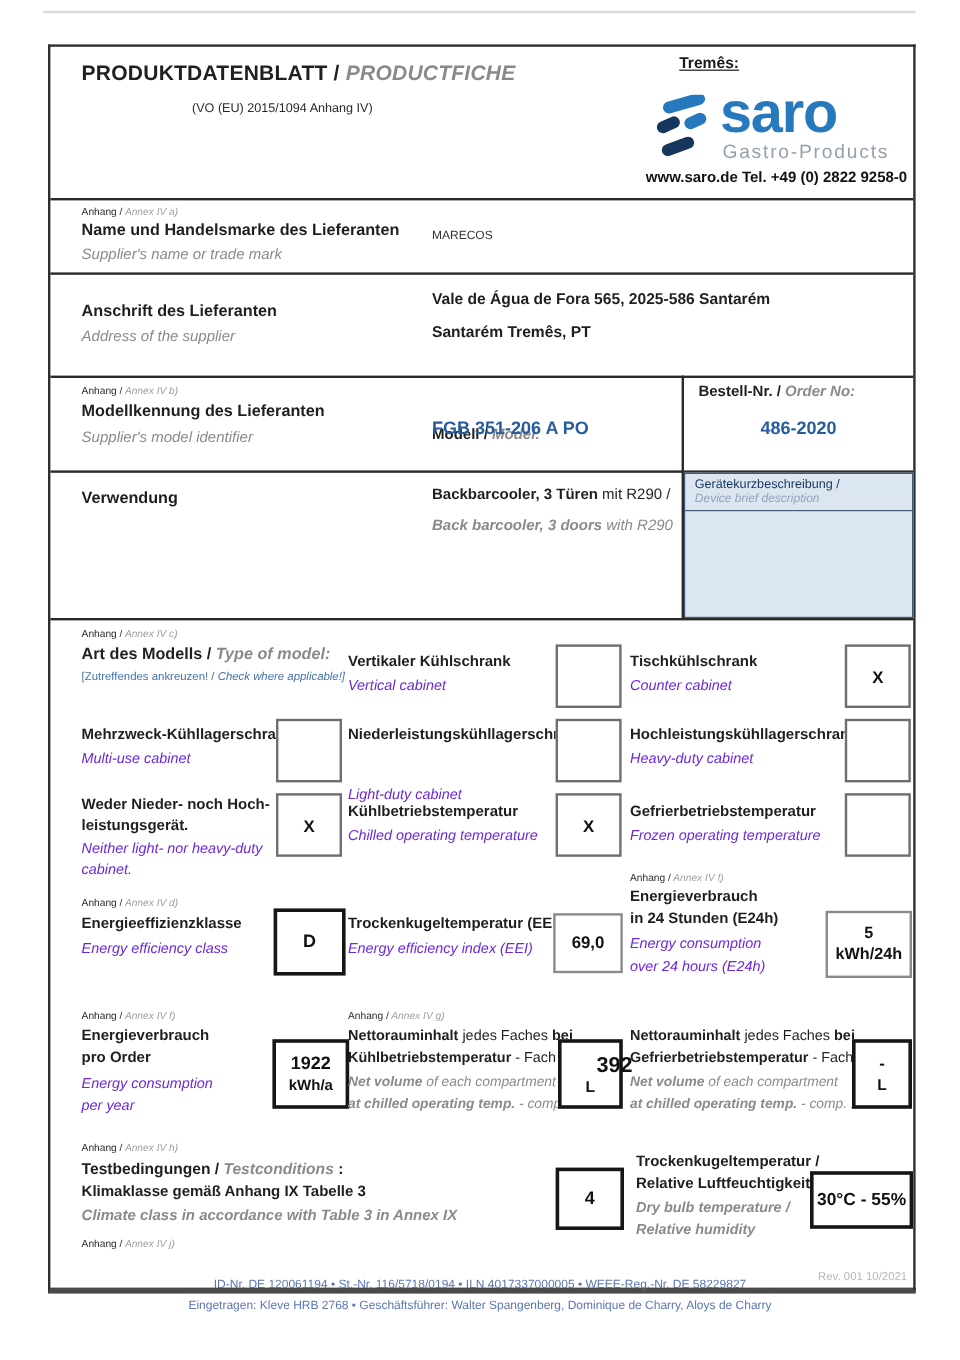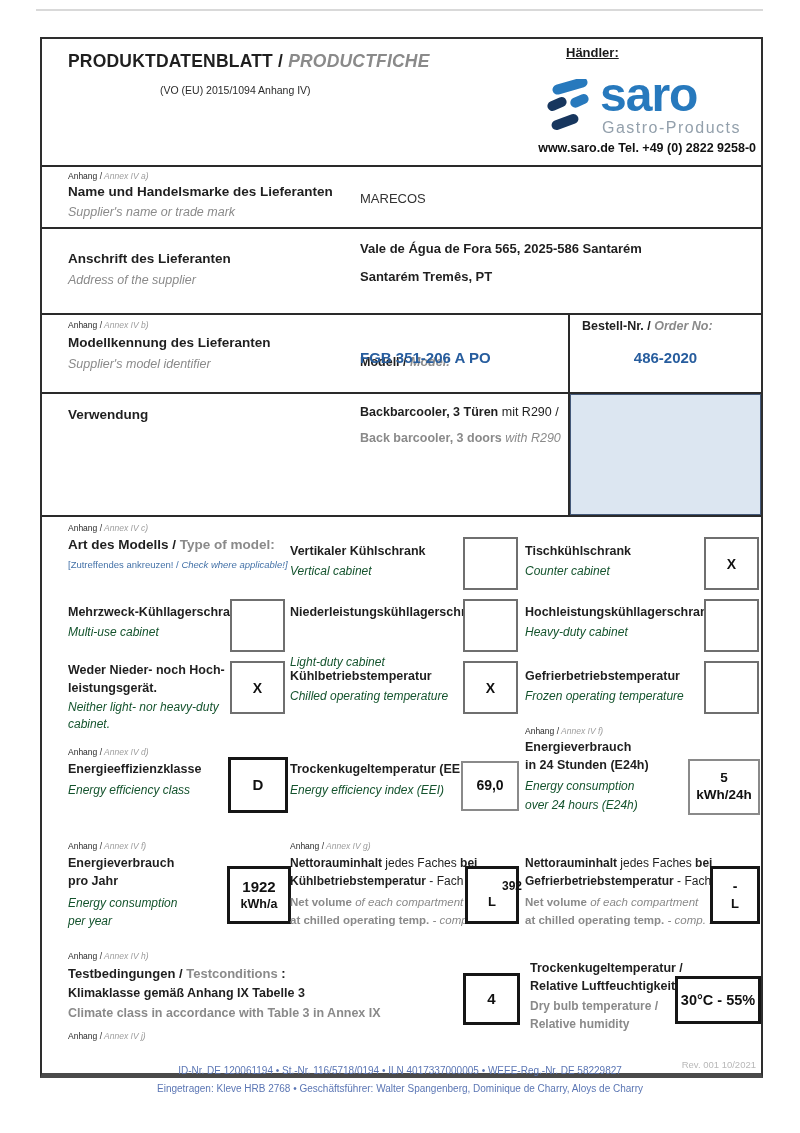--- a/index.html
+++ b/index.html
@@ -15,27 +15,27 @@
   }
   .hline{position:absolute;left:0;width:719px;height:2px;background:#2a2a2a;}
   .vline{position:absolute;width:2px;background:#2a2a2a;}
   
   .t-title{font-size:17.5px;font-weight:bold;letter-spacing:.2px;}
   .t-title .it{color:#8a8a8a;font-style:italic;}
   .t-sub{font-size:10.5px;color:#2a2a2a;}
   .de{font-size:13.5px;font-weight:bold;color:#1f1f1f;}
   .de2{font-size:12.5px;font-weight:bold;color:#1f1f1f;}
   .en{font-size:12.5px;font-style:italic;color:#8a8a8a;}
-  .en2{font-size:12px;font-style:italic;color:#14532d;}
-  .gb{color:#8a8a8a;font-weight:bold;}
+  .en2{font-size:12px;font-style:italic;color:#6d28d9;}
+  .gb{font-style:italic;color:#8a8a8a;font-weight:bold;}
   .gi{font-style:italic;color:#8a8a8a;}
   .an{font-size:8.5px;}
   .an1{color:#2a2a2a;}
   .an2{color:#9d9d9d;font-style:italic;}
-  .val{font-size:13px;color:#333;}
+  .val{font-size:10px;color:#333;}
   .bval{font-size:13px;font-weight:bold;color:#1f1f1f;line-height:28px;}
   .blue-val{font-size:15px;font-weight:bold;color:#275d9e;}
   .note{font-size:9.5px;color:#4472a8;}
   .cb{
     position:absolute;width:55px;height:53px;box-sizing:border-box;
     border:2px solid #6f6f6f;background:#fff;display:flex;align-items:center;justify-content:center;
     font-weight:bold;font-size:14px;color:#111;
   }
   .vbox{
     position:absolute;box-sizing:border-box;border:3px solid #161616;background:#fff;
@@ -63,21 +63,21 @@
 
 <div class="topline"></div>
 
 <div class="sheet">
 
   <div class="abs t-title" style="left:26px;top:12px;">
     <span>PRODUKTDATENBLATT /</span><span class="it"> PRODUCTFICHE</span>
   </div>
   <div class="abs t-sub" style="left:118px;top:45px;">(VO (EU) 2015/1094 Anhang IV)</div>
 
-  <div class="abs haendler" style="left:524px;top:6px;">Händler:</div>
+  <div class="abs haendler" style="left:524px;top:6px;">Tremês:</div>
 
   <svg class="abs" style="left:504px;top:40px;" width="44" height="56" viewBox="0 0 44 56">
     <rect x="6" y="2" width="36" height="10" rx="5" fill="#2779bd" transform="rotate(-16 24 7)"></rect>
     <rect x="1" y="20" width="20" height="10" rx="5" fill="#17365e" transform="rotate(-24 11 25)"></rect>
     <rect x="24" y="17" width="19" height="10" rx="5" fill="#2779bd" transform="rotate(-24 33 22)"></rect>
     <rect x="5" y="38" width="28" height="10" rx="5" fill="#17365e" transform="rotate(-20 19 43)"></rect>
   </svg>
   <div class="abs brand-word" style="left:558px;top:32px;">saro</div>
   <div class="abs brand-tag" style="left:560px;top:80px;">Gastro-Products</div>
   <div class="abs brand-contact" style="right:5px;top:102px;">www.saro.de  Tel. +49 (0) 2822 9258-0</div>
@@ -123,20 +123,24 @@
 
   <div class="abs de" style="left:26px;top:368px;">Verwendung</div>
   <div class="abs" style="left:318px;top:366px;font-size:12.5px;">
     <span style="font-weight:bold;">Backbarcooler, 3 Türen</span><span> mit R290 /</span>
   </div>
   <div class="abs" style="left:318px;top:392px;font-size:12.5px;">
     <span class="gb">Back barcooler, 3 doors</span><span class="gi"> with R290</span>
   </div>
 
   <div class="panel">
+    <div class="ph">
+      <span class="h1">Gerätekurzbeschreibung /</span>
+      <span class="h2">Device brief description</span>
+    </div>
   </div>
 
   <div class="hline" style="top:476px;"></div>
 
   <div class="abs an" style="left:26px;top:484px;">
     <span class="an1">Anhang /</span><span class="an2"> Annex IV c)</span>
   </div>
   <div class="abs" style="left:26px;top:498px;font-size:13.5px;">
     <span style="font-weight:bold;">Art des Modells /</span><span class="gb"> Type of model:</span>
   </div>
@@ -198,21 +202,21 @@
   <div class="abs en2" style="left:483px;top:759px;">over 24 hours (E24h)</div>
   <div class="vbox thin" style="left:646px;top:720px;width:72px;height:56px;font-size:13.5px;">
     <div>5</div>
     <div>kWh/24h</div>
   </div>
 
   <div class="abs an" style="left:26px;top:802px;">
     <span class="an1">Anhang /</span><span class="an2"> Annex IV f)</span>
   </div>
   <div class="abs de2" style="left:26px;top:817px;">Energieverbrauch</div>
-  <div class="abs de2" style="left:26px;top:835px;">pro Jahr</div>
+  <div class="abs de2" style="left:26px;top:835px;">pro Order</div>
   <div class="abs en2" style="left:26px;top:857px;">Energy consumption</div>
   <div class="abs en2" style="left:26px;top:875px;">per year</div>
   <div class="vbox" style="left:185px;top:827px;width:64px;height:58px;">
     <div style="font-size:15px;">1922</div>
     <div style="font-size:12.5px;">kWh/a</div>
   </div>
 
   <div class="abs an" style="left:248px;top:802px;">
     <span class="an1">Anhang /</span><span class="an2"> Annex IV g)</span>
   </div>
@@ -222,21 +226,21 @@
   <div class="abs" style="left:248px;top:835px;font-size:12px;">
     <span style="font-weight:bold;">Kühlbetriebstemperatur</span><span> - Fach 1</span>
   </div>
   <div class="abs" style="left:248px;top:857px;font-size:11.5px;">
     <span class="gb">Net volume</span><span class="gi"> of each compartment</span>
   </div>
   <div class="abs" style="left:248px;top:875px;font-size:11.5px;">
     <span class="gb">at chilled operating temp.</span><span class="gi"> - comp. 1</span>
   </div>
   <div class="vbox" style="left:423px;top:827px;width:54px;height:58px;">
-    <div style="font-size:12px;margin-left:40px;">392</div>
+    <div style="font-size:18px;margin-left:40px;">392</div>
     <div style="font-size:13px;">L</div>
   </div>
 
   <div class="abs" style="left:483px;top:817px;font-size:12px;">
     <span style="font-weight:bold;">Nettorauminhalt</span><span> jedes Faches </span><span style="font-weight:bold;">bei</span>
   </div>
   <div class="abs" style="left:483px;top:835px;font-size:12px;">
     <span style="font-weight:bold;">Gefrierbetriebstemperatur</span><span> - Fach 1</span>
   </div>
   <div class="abs" style="left:483px;top:857px;font-size:11.5px;">

